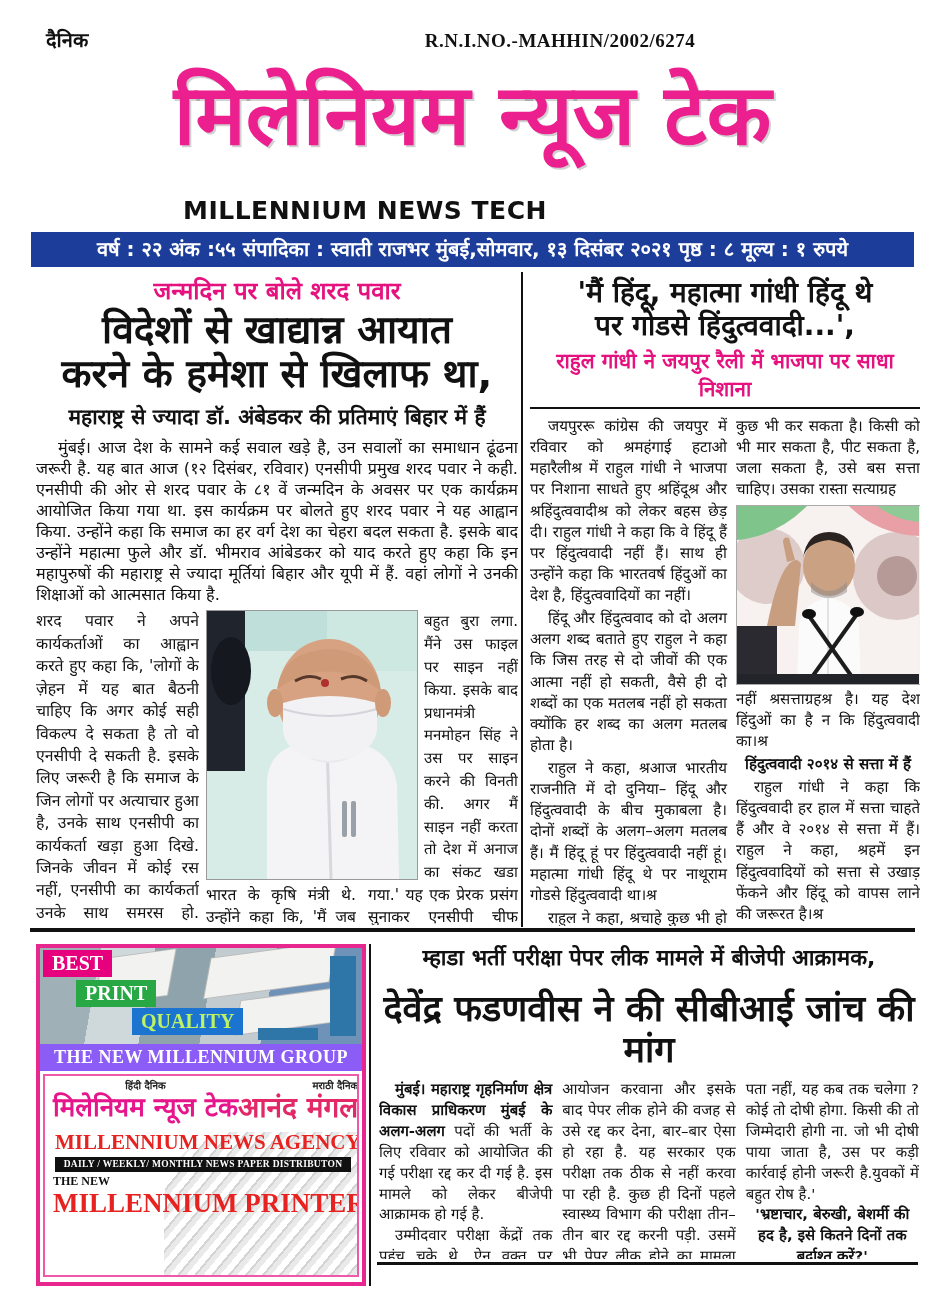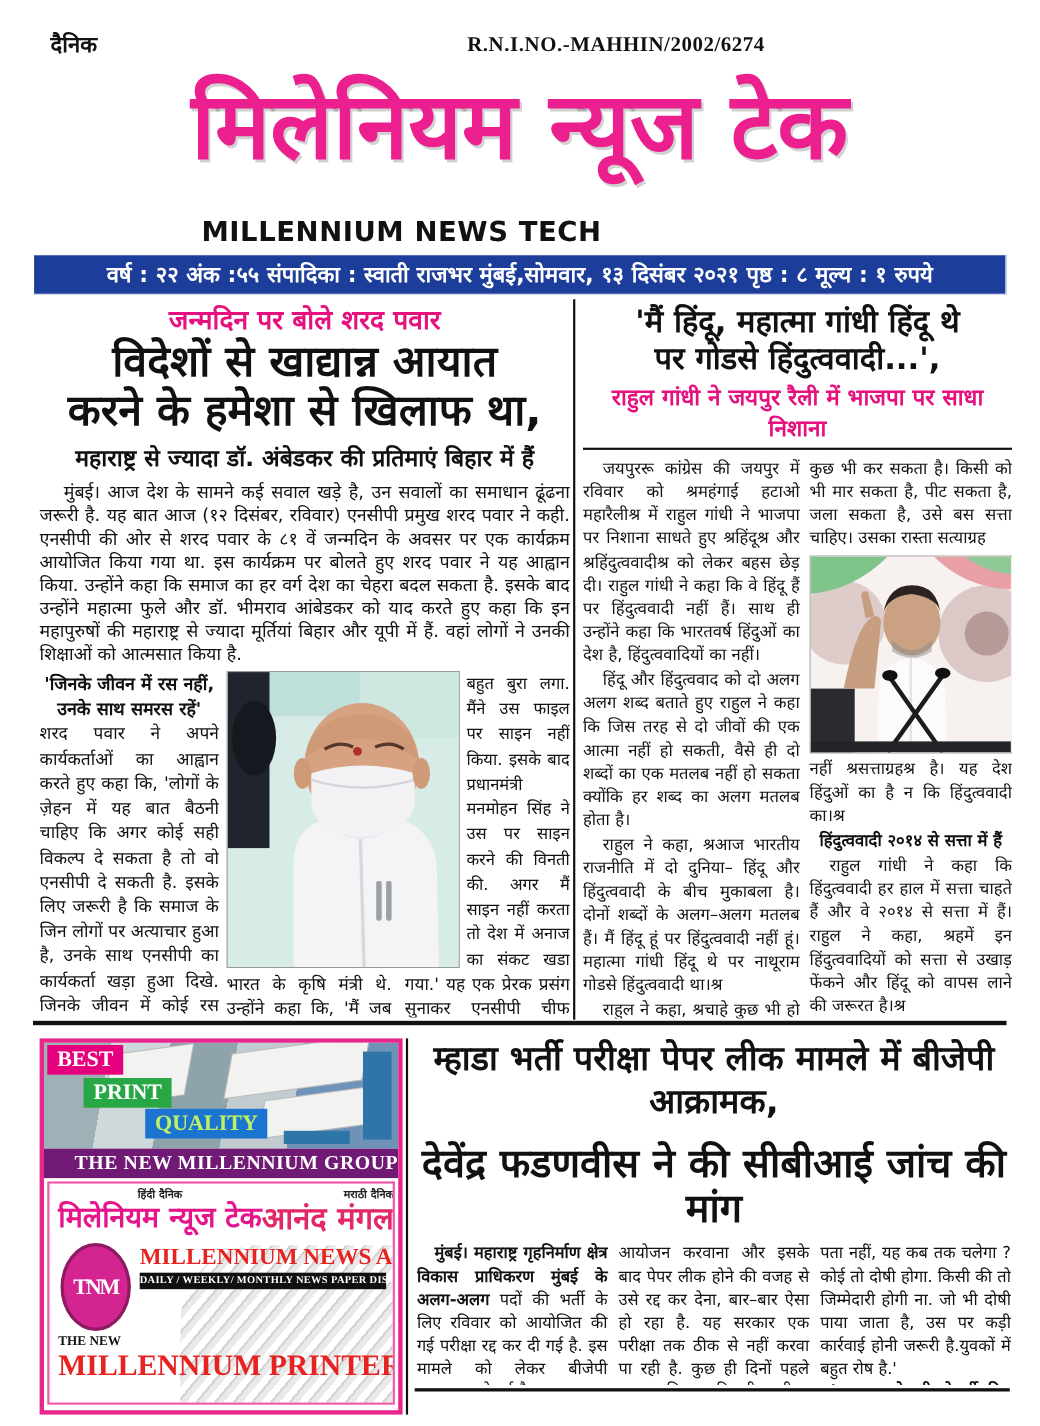--- a/index.html
+++ b/index.html
@@ -56,41 +56,41 @@
   .colR p.noind{text-indent:0;}
   .subsm{font-weight:800;text-align:center;text-indent:0 !important;}
   .photoRahul{width:100%;height:178px;border:1px solid #aaa;background:#f6efee;margin:4px 0;}
 
   
   .hcut{position:absolute;left:30px;top:928px;width:885px;height:4px;background:#111;}
   .vline2{position:absolute;left:369px;top:944px;width:2px;height:342px;background:#111;}
   .hbot{position:absolute;left:377px;top:1262px;width:541px;height:3px;background:#111;}
 
   .artB{position:absolute;left:379px;top:944px;width:540px;height:315px;overflow:hidden;}
-  .hlB1{font-size:31px;font-weight:800;text-align:center;line-height:1.25;}
+  .hlB1{font-size:22px;font-weight:800;text-align:center;line-height:1.25;}
   .hlB2{font-size:36px;font-weight:800;text-align:center;line-height:1.15;margin-top:16px;}
   .colsB{display:flex;gap:10px;margin-top:9px;height:238px;overflow:hidden;}
   .colB{flex:1;min-width:0;font-size:14.9px;line-height:1.4;text-align:justify;}
   .colB p{margin:0;text-indent:16px;}
   .colB p.noind{text-indent:0;}
 
   
   .ad{position:absolute;left:36px;top:944px;width:330px;height:342px;
       border:4px solid #e8278e;background:#fff;box-sizing:border-box;overflow:hidden;}
   .ad-collage{position:relative;height:96px;background:
       linear-gradient(100deg,#9fb0b6 0 18%,#cfd8da 18% 34%,#8fa3ad 34% 52%,#c2ccd0 52% 70%,#6f93b8 70% 100%);}
   .ad-collage .paper{position:absolute;background:#f2f2f0;transform:skewX(-18deg) rotate(-8deg);
       box-shadow:0 0 0 1px #bbb;}
   .ad-collage .machine{position:absolute;background:#2f76a8;}
   .badge{position:absolute;font-family:"Liberation Serif",serif;font-weight:700;
       padding:1px 9px;line-height:1.25;}
   .badge-best{left:3px;top:2px;background:#e6007e;color:#fff;font-size:20px;}
   .badge-print{left:36px;top:32px;background:#28a745;color:#fff;font-size:20px;}
   .badge-quality{left:92px;top:60px;background:#1b75d0;color:#bef264;font-size:20px;}
-  .ad-band{height:27px;background:#701a75;color:#fff;text-align:right;
+  .ad-band{height:27px;background:#8b5cf6;color:#fff;text-align:center;
       font-family:"Liberation Serif",serif;font-weight:700;font-size:18px;line-height:27px;letter-spacing:.5px;}
   .ad-inner{position:relative;margin:3px;height:199px;border:2px solid #ef5aa8;overflow:hidden;background:#fff;}
   .papersbg{position:absolute;right:0;bottom:0;width:62%;height:72%;opacity:.45;border-top-left-radius:70px;
       background:repeating-linear-gradient(130deg,#cfcfcf 0 5px,#ffffff 5px 11px,#9f9f9f 11px 13px);}
   .ad-row1{position:relative;display:flex;justify-content:space-between;padding:2px 8px 0 8px;}
   .ad-p1wrap{text-align:center;}
   .ad-small{font-size:10px;font-weight:700;color:#222;}
   .ad-p1{font-size:26px;font-weight:800;color:#e6158b;line-height:1.2;white-space:nowrap;}
   .ad-p2wrap{text-align:right;}
   .ad-p2{font-size:28px;font-weight:800;color:#e22866;line-height:1.15;white-space:nowrap;}
@@ -122,21 +122,20 @@
     <div class="kicker">जन्मदिन पर बोले शरद पवार</div>
     <div class="hlL">
       <span>विदेशों से खाद्यान्न आयात</span><br>
       <span>करने के हमेशा से खिलाफ था,</span>
     </div>
     <div class="subL">महाराष्ट्र से ज्यादा डॉ. अंबेडकर की प्रतिमाएं बिहार में हैं</div>
     <div class="intro jus">मुंबई। आज देश के सामने कई सवाल खड़े है, उन सवालों का समाधान ढूंढना जरूरी है. यह बात आज (१२ दिसंबर, रविवार) एनसीपी प्रमुख शरद पवार ने कही. एनसीपी की ओर से शरद पवार के ८१ वें जन्मदिन के अवसर पर एक कार्यक्रम आयोजित किया गया था. इस कार्यक्रम पर बोलते हुए शरद पवार ने यह आह्वान किया. उन्होंने कहा कि समाज का हर वर्ग देश का चेहरा बदल सकता है. इसके बाद उन्होंने महात्मा फुले और डॉ. भीमराव आंबेडकर को याद करते हुए कहा कि इन महापुरुषों की महाराष्ट्र से ज्यादा मूर्तियां बिहार और यूपी में हैं. वहां लोगों ने उनकी शिक्षाओं को आत्मसात किया है.</div>
 
     <div class="colsL">
       <div class="colL1 jus">
-        <div class="qhead">'जिनके जीवन में रस नहीं, उनके साथ समरस रहें'</div>
         <p>शरद पवार ने अपने कार्यकर्ताओं का आह्वान करते हुए कहा कि, 'लोगों के ज़ेहन में यह बात बैठनी चाहिए कि अगर कोई सही विकल्प दे सकता है तो वो एनसीपी दे सकती है. इसके लिए जरूरी है कि समाज के जिन लोगों पर अत्याचार हुआ है, उनके साथ एनसीपी का कार्यकर्ता खड़ा हुआ दिखे. जिनके जीवन में कोई रस नहीं, एनसीपी का कार्यकर्ता उनके साथ समरस हो. उपेक्षितों को सम्मान से जीने के अधिकार की लड़ाई लड़ने के लिए एनसीपी के कार्यकर्ता हमेशा तैयार रहें. '</p>
 
       </div>
 
       <div class="colLright">
         <div class="rowPhoto">
           <div class="photoPawar">
             <svg width="210" height="268" viewBox="0 0 210 268" xmlns="http://www.w3.org/2000/svg">
               <rect width="210" height="268" fill="#d8ece7"></rect>
               <rect x="0" y="0" width="210" height="40" fill="#bfe0da"></rect>
@@ -242,21 +241,20 @@
         <div class="ad-p1wrap">
           <div class="ad-small">हिंदी दैनिक</div>
           <div class="ad-p1">मिलेनियम न्यूज टेक</div>
         </div>
         <div class="ad-p2wrap">
           <div class="ad-small">मराठी दैनिक</div>
           <div class="ad-p2">आनंद मंगल</div>
         </div>
       </div>
       <div class="ad-row2">
-        <div class="tnm">TNM</div>
         <div class="agencyblock">
           <div class="agency">MILLENNIUM NEWS AGENCY</div>
           <div class="agencysub">DAILY / WEEKLY/ MONTHLY NEWS PAPER DISTRIBUTON</div>
         </div>
       </div>
       <div class="ad-row3">
         <div class="thenew">THE NEW</div>
         <div class="printers">MILLENNIUM PRINTERS</div>
       </div>
     </div>

